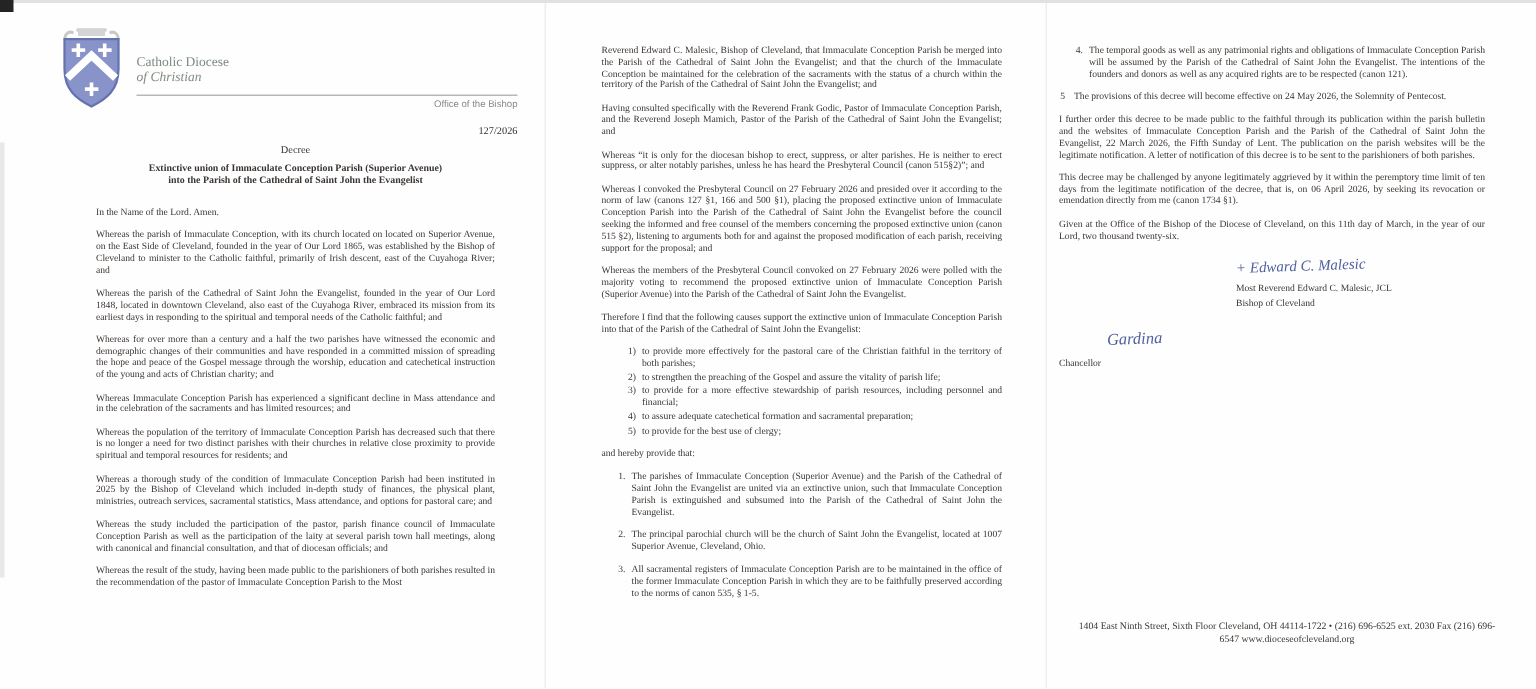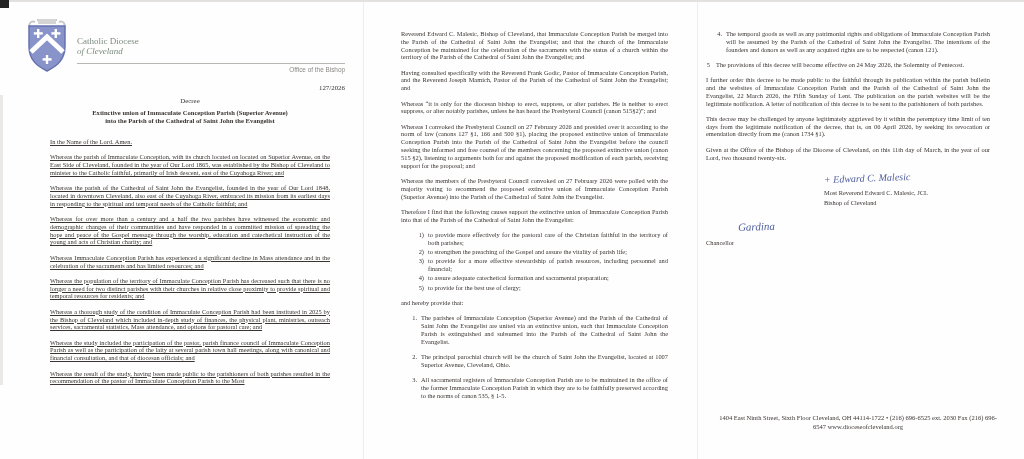--- a/index.html
+++ b/index.html
@@ -3,21 +3,21 @@
 <meta charset="utf-8">
 <style>
   html,body{margin:0;padding:0;}
   body{
     width:1024px;height:459px;position:relative;overflow:hidden;
     background:#ffffff;color:#3a3532;
     font-family:"Liberation Serif","DejaVu Serif",serif;
   }
   .scan{position:absolute;inset:0;display:flex;}
   .page{position:relative;height:100%;box-sizing:border-box;background:#fefefe;}
-  .page1{width:363px;padding:0 33px 0 50px;text-decoration:underline;}
+  .page1{width:363px;padding:0 33px 0 64px;}
   .page2{width:334px;padding:30px 29px 0 37px;border-left:1px solid #f0eeec;}
   .page3{width:327px;padding:30px 34px 0 8px;border-left:1px solid #f0eeec;}
 
   .top-edge{position:absolute;left:0;top:0;width:1024px;height:2px;background:#e3e1df;}
   .artifact-topleft{position:absolute;left:0;top:0;width:9px;height:8px;background:#242424;}
   .edge-smudge{position:absolute;left:0;top:95px;width:3px;height:290px;background:#d9d7d4;opacity:.55;}
 
   
   .p1-header{position:relative;height:138px;}
   .crest{position:absolute;left:-25px;top:18px;width:44px;height:56px;}
@@ -68,21 +68,21 @@
           <rect x="12" y="11" width="2.4" height="9"></rect>
             <rect x="8.8" y="14.2" width="9" height="2.4"></rect>
           <rect x="29.6" y="11" width="2.4" height="9"></rect>
             <rect x="26.4" y="14.2" width="9" height="2.4"></rect>
           <rect x="20.8" y="37" width="2.4" height="9"></rect>
             <rect x="17.6" y="40.2" width="9" height="2.4"></rect>
         </g>
       </svg>
       <div class="logo-text">
         <div class="l1">Catholic Diocese</div>
-        <div class="l2">of Cleveland</div>
+        <div class="l2">of Christian</div>
       </div>
       <div class="header-rule"></div>
       <div class="office">Office of the Bishop</div>
       <div class="protocol">127/2026</div>
       <div class="decree-head">Decree</div>
       <div class="decree-title">
         <div>Extinctive union of Immaculate Conception Parish (Superior Avenue)</div>
         <div>into the Parish of the Cathedral of Saint John the Evangelist</div>
       </div>
     </div>

